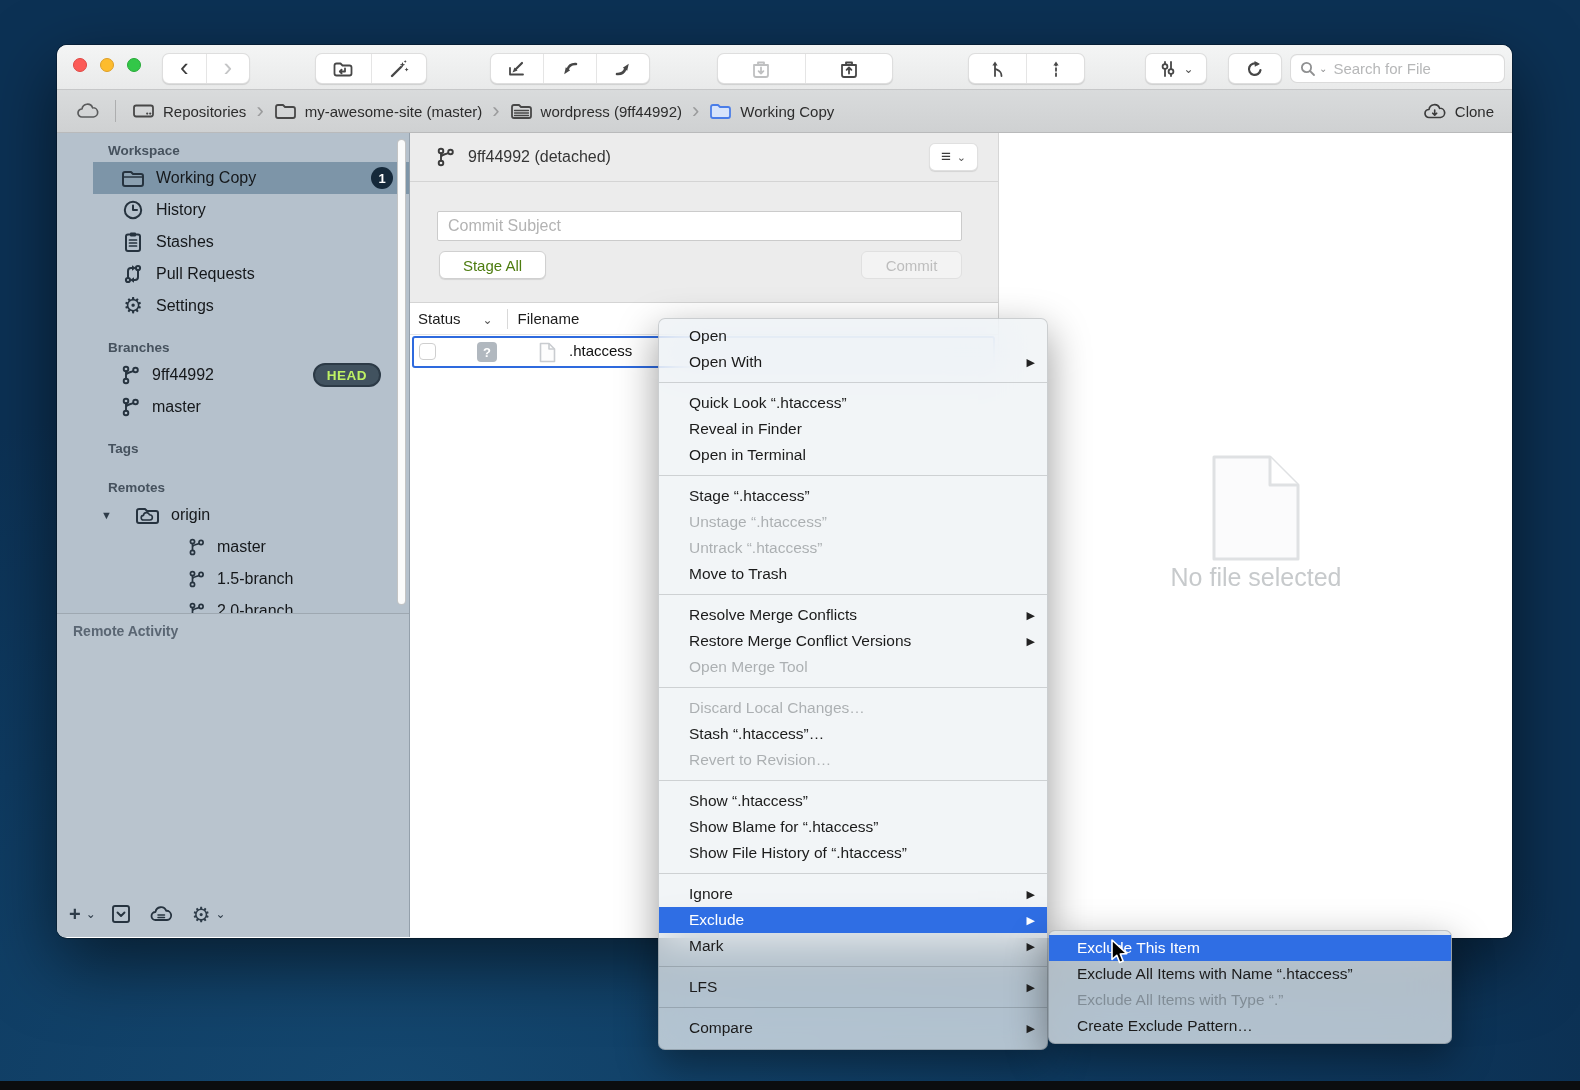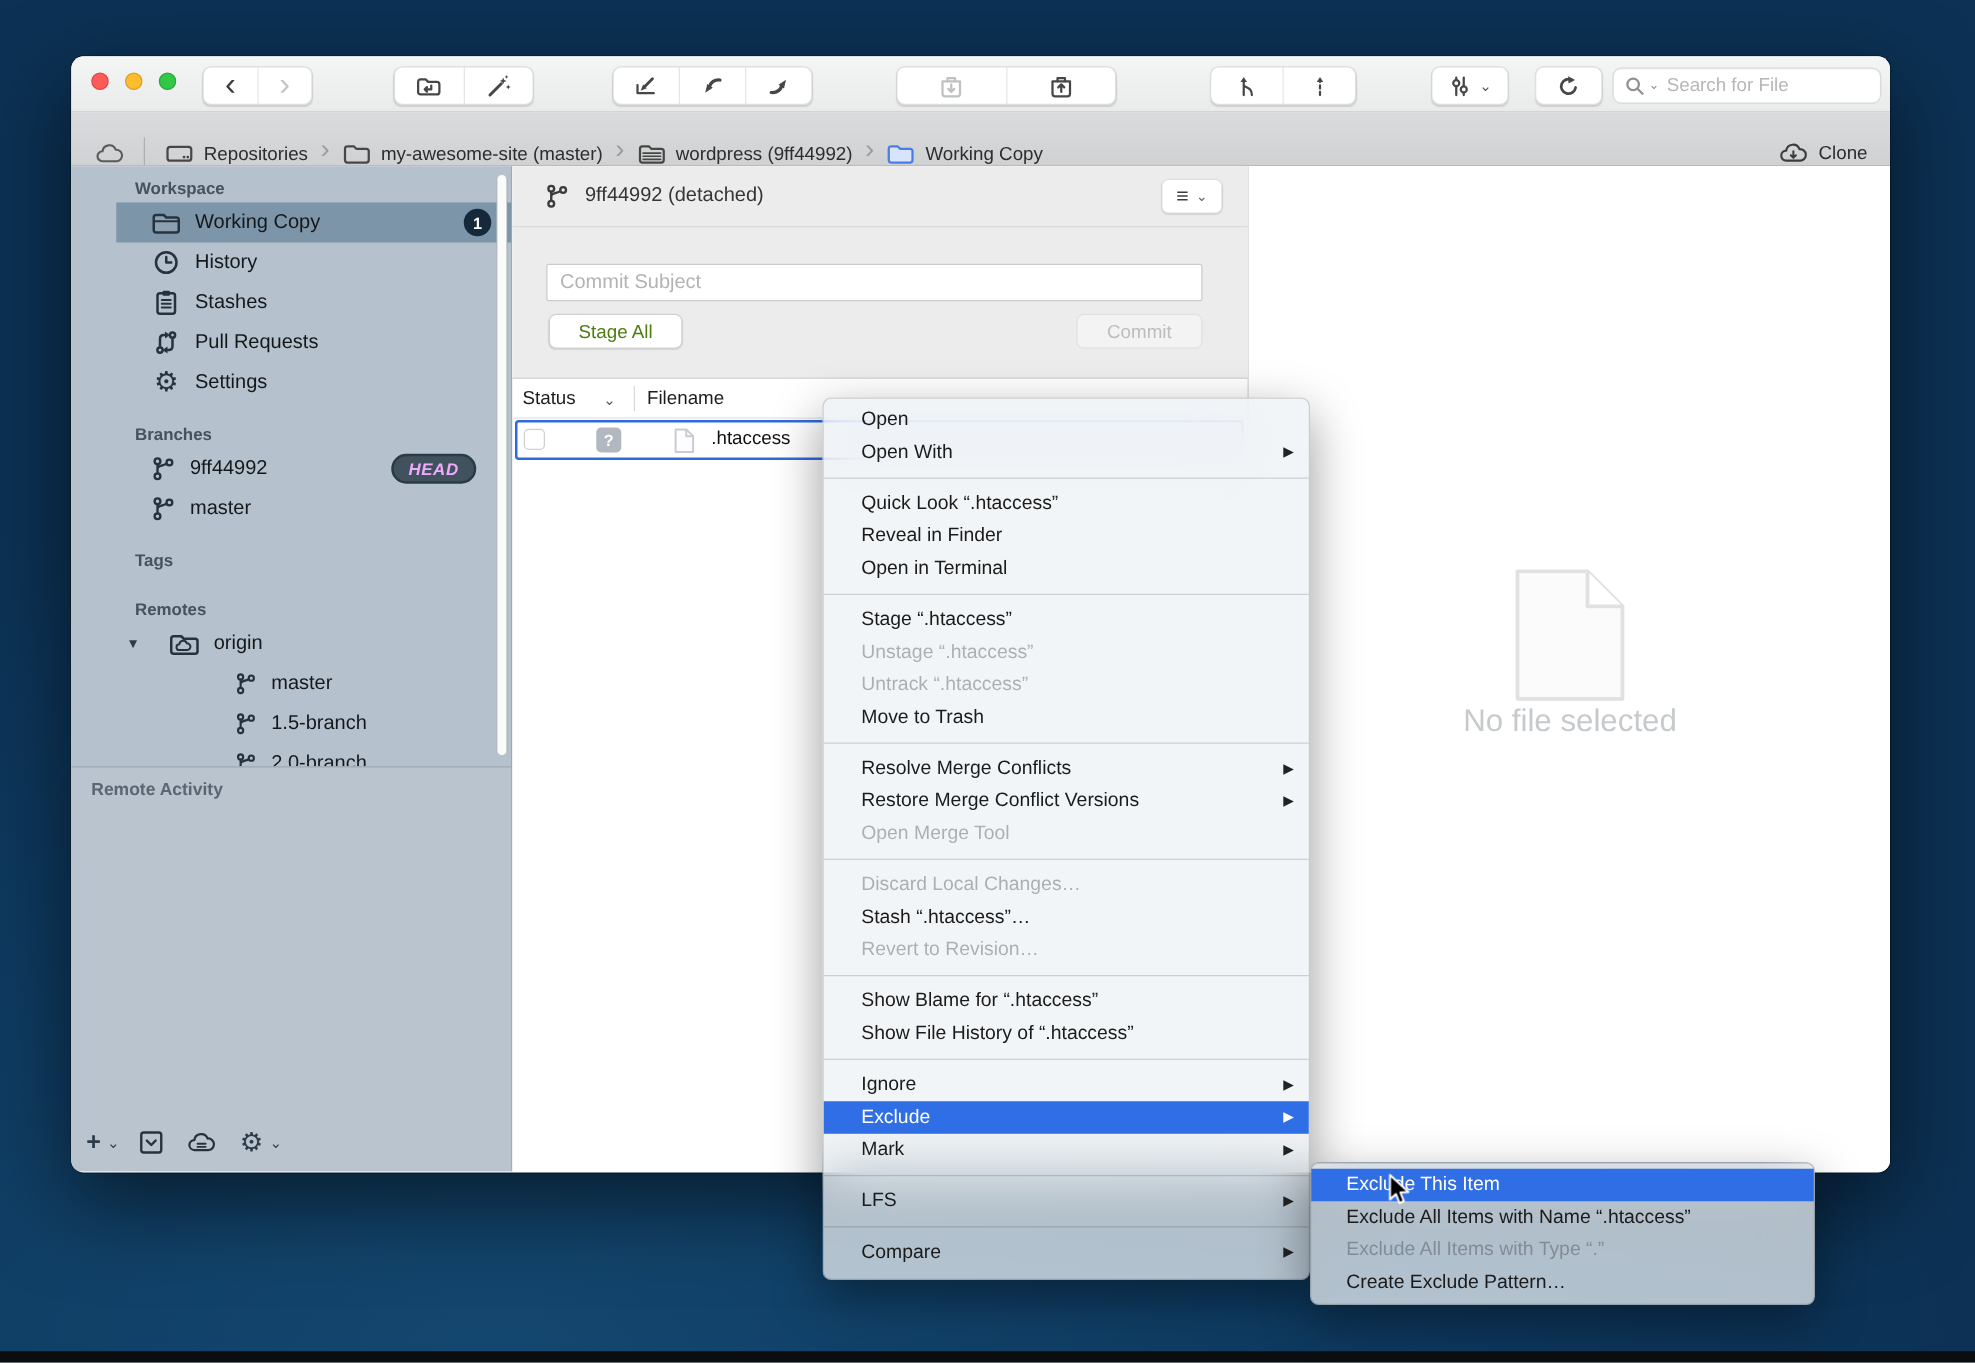--- a/index.html
+++ b/index.html
@@ -34,43 +34,43 @@
 
   .searchbox { position:absolute; left:1233px; top:9px; width:215px; height:29px; background:#fff;
     border:1px solid rgba(0,0,0,.14); border-radius:7px; display:flex; align-items:center; padding:0 8px;
     box-shadow:inset 0 0.5px 1px rgba(0,0,0,.06); }
   .searchbox input { border:none; outline:none; flex:1; font-size:15px; color:#000000; background:transparent; min-width:0;
     font-family:"Liberation Sans","DejaVu Sans",sans-serif; }
   .searchbox input::placeholder { color:#b6b7b8; }
 
   
   .crumbbar { position:relative; height:43px; background:linear-gradient(#d9dbdc,#cfd1d2);
-    border-bottom:1px solid #b9babb; display:flex; align-items:flex-end; padding:0 18px; }
+    border-bottom:1px solid #b9babb; display:flex; align-items:center; padding:0 18px; }
   .crumb { display:flex; align-items:center; gap:8px; font-size:15px; color:#2d2d2d; }
   .crumb-sep { color:#9b9c9d; font-size:22px; margin:0 10px; font-weight:400; }
   .vline { width:1px; height:22px; background:#adaeaf; margin:0 16px 0 14px; }
   .clone { margin-left:auto; display:flex; align-items:center; gap:7px; font-size:15px; color:#2d2d2d; }
 
   
   .wbody { position:relative; height:804px; display:flex; }
 
   
   .sidebar { position:relative; width:353px; background:#b5c1cc; border-right:1px solid #94a0ab; flex:none; }
   .sb-scroll { position:absolute; inset:0 0 324px 0; overflow:hidden;padding-left:36px; }
   .sb-header { font-size:13.5px; font-weight:bold; color:#46525e; padding:10px 0 4px 15px; }
   .sb-row { position:relative; height:32px; display:flex; align-items:center; padding-left:28px; gap:11px; }
   .sb-row .lbl { font-size:16px; color:#15181b; white-space:nowrap; }
   .sb-row.sel { background:#7d95a8; }
   .sb-row.indent { padding-left:42px; }
   .sb-row.indent2 { padding-left:95px; }
   .badge-count { position:absolute; right:16px; top:5px; width:22px; height:22px; border-radius:50%;
     background:#15293a; color:#fff; font-size:13px; font-weight:bold; display:flex; align-items:center; justify-content:center; }
   .badge-head { position:absolute; right:28px; top:4px; height:24px; padding:0 12px; border-radius:12px;
-    background:#41525f; border:2px solid #2c3a46; color:#f0abfc; font-size:13.5px; font-weight:bold;
-    display:flex; align-items:center; letter-spacing:.5px;font-style:italic; }
+    background:#41525f; border:2px solid #2c3a46; color:#bef264; font-size:13.5px; font-weight:bold;
+    display:flex; align-items:center; letter-spacing:.5px; }
   .disclosure { position:absolute; left:8px; top:10px; font-size:11px; color:#2e3c49; }
   .sb-scrollbar { position:absolute; right:3px; top:6px; width:9px; height:466px; border-radius:5px;
     background:#fafbfb; border:1px solid rgba(0,0,0,.22); }
   .remote-activity { position:absolute; left:0; right:0; top:480px; bottom:0; background:#b9c4ce;
     border-top:1px solid rgba(0,0,0,.14); }
   .ra-header { font-size:14px; font-weight:bold; color:#5a6673; padding:9px 0 0 16px; }
   .sb-bottom { position:absolute; left:0; right:0; bottom:8px; height:30px; display:flex; align-items:center; padding-left:12px; gap:8px; color:#2e3c49; }
   .sb-bottom .g { font-size:20px; line-height:1; }
   .sb-bottom .chev { font-size:12px; margin-left:-3px; }
 
@@ -504,20 +504,21 @@
     <div class="mi"><span class="lbl">Move to Trash</span></div>
     <div class="msep"></div>
     <div class="mi"><span class="lbl">Resolve Merge Conflicts</span><span class="arrow">▶</span></div>
     <div class="mi"><span class="lbl">Restore Merge Conflict Versions</span><span class="arrow">▶</span></div>
     <div class="mi dis"><span class="lbl">Open Merge Tool</span></div>
     <div class="msep"></div>
     <div class="mi dis"><span class="lbl">Discard Local Changes…</span></div>
     <div class="mi"><span class="lbl">Stash “.htaccess”…</span></div>
     <div class="mi dis"><span class="lbl">Revert to Revision…</span></div>
     <div class="msep"></div>
+    <div class="mi"><span class="lbl">Show “.htaccess”</span></div>
     <div class="mi"><span class="lbl">Show Blame for “.htaccess”</span></div>
     <div class="mi"><span class="lbl">Show File History of “.htaccess”</span></div>
     <div class="msep"></div>
     <div class="mi"><span class="lbl">Ignore</span><span class="arrow">▶</span></div>
     <div class="mi hl"><span class="lbl">Exclude</span><span class="arrow">▶</span></div>
     <div class="mi"><span class="lbl">Mark</span><span class="arrow">▶</span></div>
     <div class="msep"></div>
     <div class="mi"><span class="lbl">LFS</span><span class="arrow">▶</span></div>
     <div class="msep"></div>
     <div class="mi"><span class="lbl">Compare</span><span class="arrow">▶</span></div>

